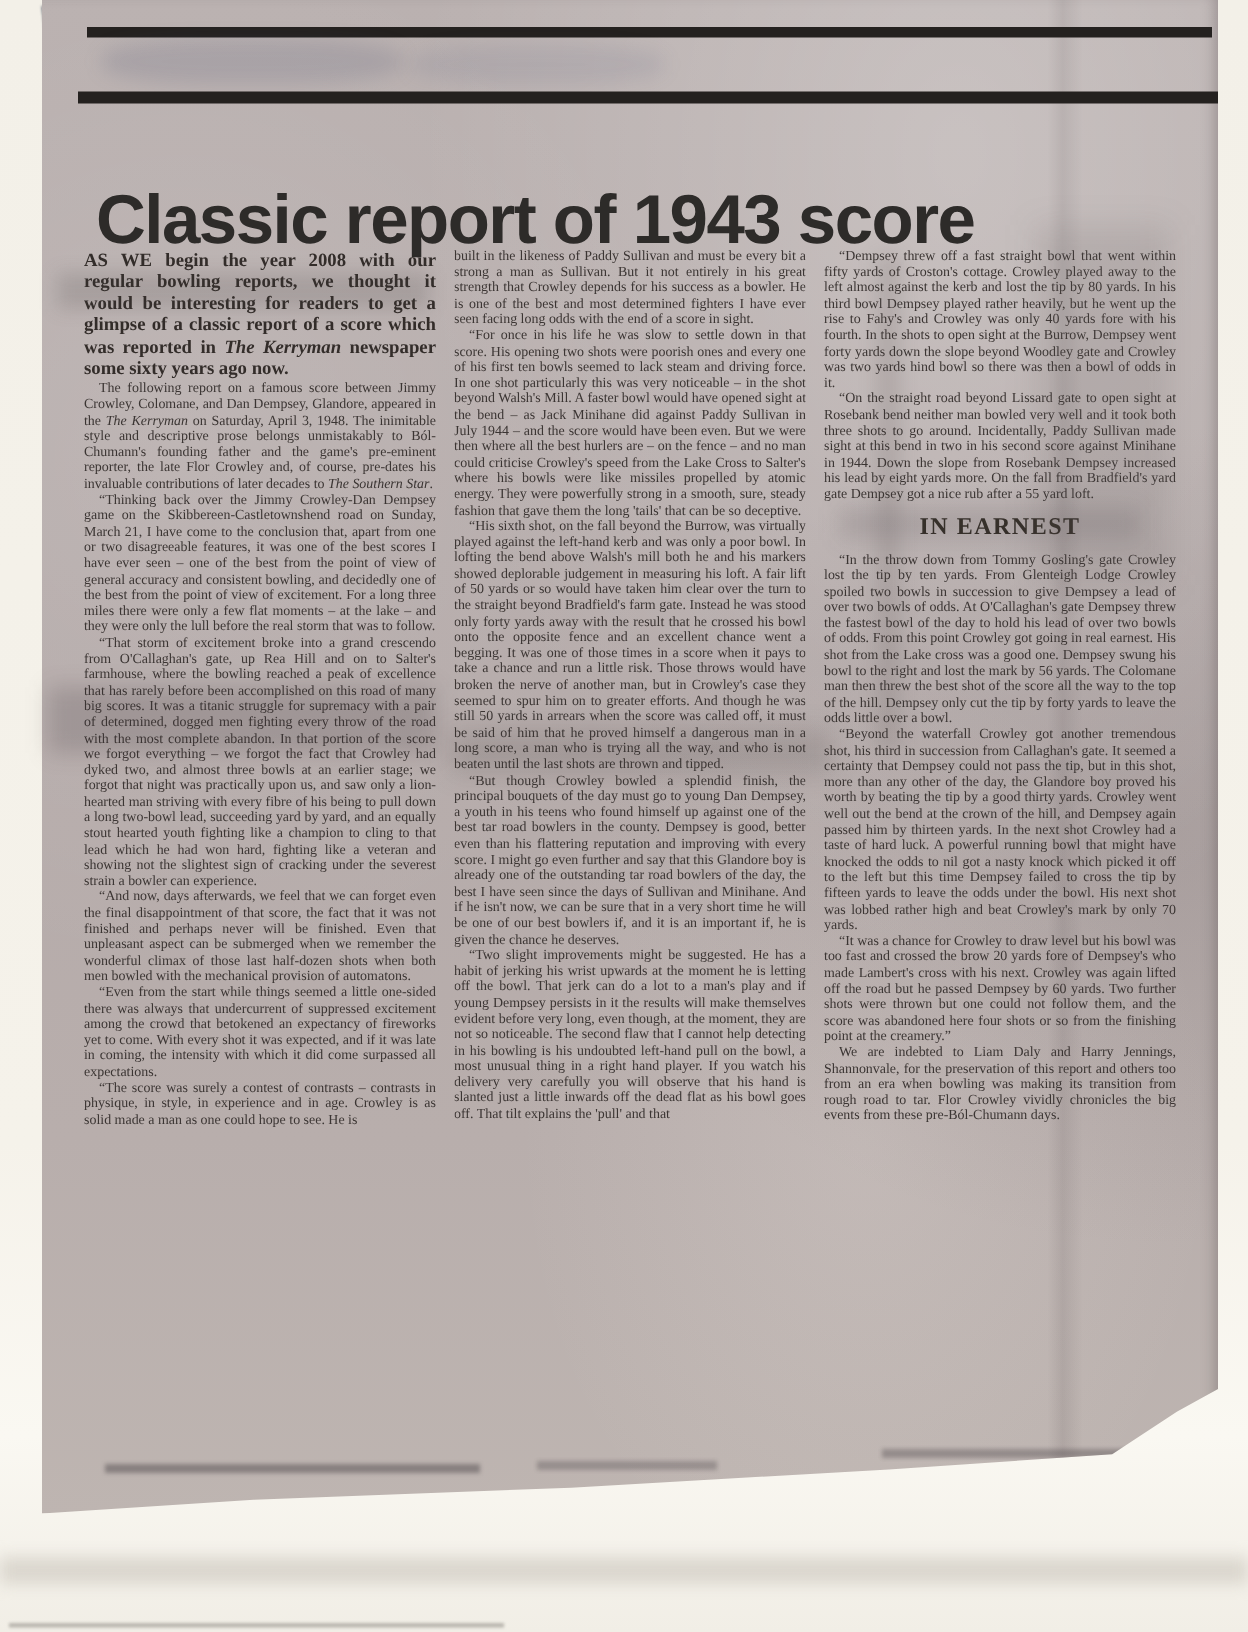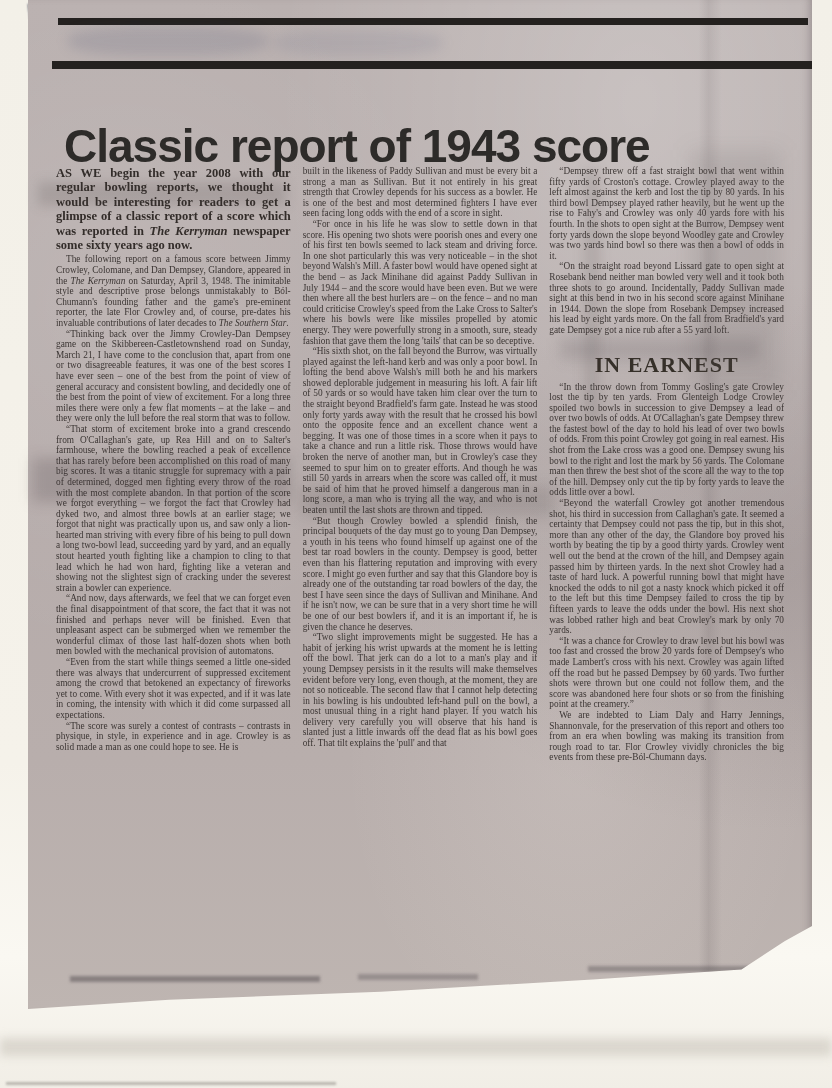--- a/index.html
+++ b/index.html
@@ -40,22 +40,22 @@
   .headline{position:absolute;left:36px;top:88px;width:740px;
     font-family:"Liberation Sans", sans-serif;font-weight:700;font-size:46px;
     letter-spacing:-1px;color:#2d2b29;white-space:nowrap;}
 
   .cols{position:absolute;left:28px;top:166px;width:728px;display:flex;gap:12px;}
   .col{width:235px;height:822px;overflow:hidden;color:#3b3533;
     font-size:9.3px;line-height:10.6px;text-align:justify;hyphens:auto;}
   .col p{margin:0;text-indent:10px;}
   .col p.cont,.col p.lead{text-indent:0;}
   .lead{font-weight:bold;font-size:12.5px;line-height:14.4px;color:#332d2a;margin-bottom:2px !important;}
-  .sec-heading{font-weight:bold;font-size:22px;line-height:24px;text-align:center;
-    letter-spacing:1px;color:#363029;margin:17px 0 5px 0;}
+  .sec-heading{font-weight:bold;font-size:16px;line-height:24px;text-align:center;
+    letter-spacing:1px;color:#363029;margin:4px 0 5px 0;}
   .t{font-style:italic;}
 
   .smudge{position:absolute;pointer-events:none;}
   .sm1{left:38px;top:182px;width:248px;height:24px;background:rgba(66,58,62,0.17);filter:blur(6px);}
   .sm2{left:32px;top:458px;width:258px;height:44px;background:rgba(58,50,56,0.20);filter:blur(7px);}
   .sm3{left:300px;top:486px;width:255px;height:30px;background:rgba(62,55,58,0.16);filter:blur(8px);}
   .sm4{left:560px;top:338px;width:200px;height:22px;background:rgba(60,52,56,0.14);filter:blur(7px);}
   .sm5{left:584px;top:170px;width:16px;height:330px;background:rgba(70,62,64,0.14);filter:blur(6px);}
   .sm6{left:690px;top:150px;width:90px;height:240px;background:rgba(95,85,88,0.14);filter:blur(10px);}
   .microprint{position:absolute;background:rgba(72,65,68,0.45);filter:blur(1.5px);height:6px;}

